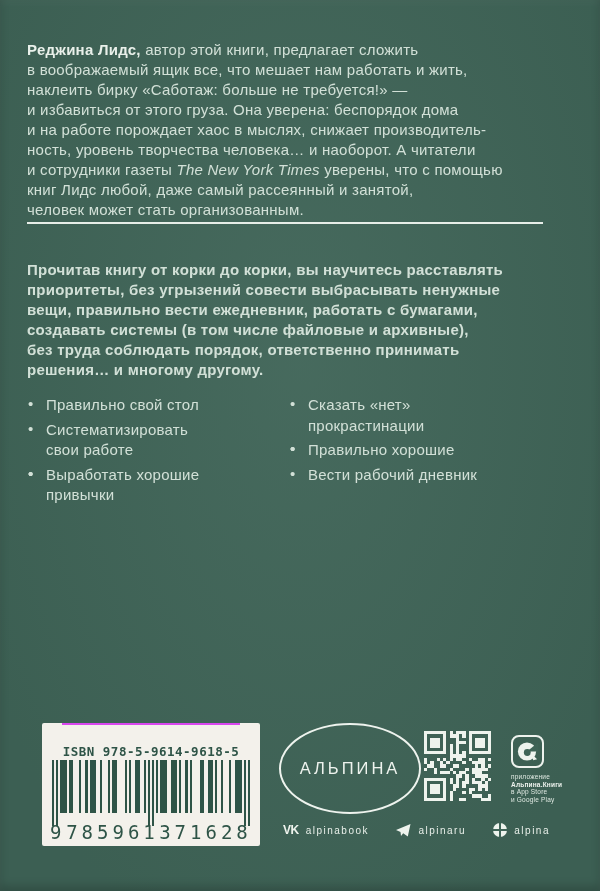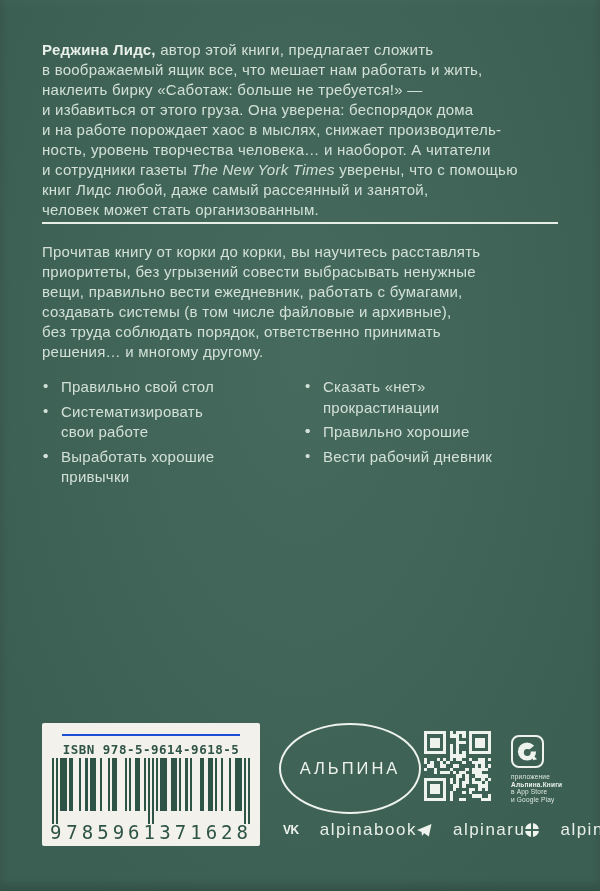--- a/index.html
+++ b/index.html
@@ -6,59 +6,59 @@
   body{width:600px;height:891px;overflow:hidden;background:#2c473d;}
   .page{
     position:relative;width:600px;height:891px;
     background:
       radial-gradient(ellipse at 50% 40%, rgba(255,255,255,.04), rgba(0,0,0,.05) 85%),
       #3f6457;
     box-shadow: inset 0 -5px 10px rgba(0,0,0,.18), inset 0 3px 6px rgba(255,255,255,.04);
     font-family:"Liberation Sans","DejaVu Sans",sans-serif;
     color:#d2e0d7;
   }
-  .content{position:absolute;left:42px;top:40px;right:38px;}
+  .content{position:absolute;left:27px;top:40px;right:38px;}
   .intro, .summary{
     margin:0;font-size:15px;line-height:20px;letter-spacing:.25px;
     white-space:pre-line;color:#d2e0d7;
   }
   .intro b{font-weight:700;color:#e9f0ea;}
   .intro i{font-style:italic;}
   .divider{border:none;border-top:2px solid #e7eee8;margin:2px 0 0 0;width:516px;}
-  .summary{margin-top:18px;}
+  .summary{margin-top:36px;font-weight:bold;}
   .bullets{display:flex;margin-top:15px;}
   .bullets ul{list-style:none;margin:0;padding:0;}
   .col-left{width:262px;flex:0 0 262px;}
   .col-right{flex:1;}
   .bullets li{
     position:relative;padding-left:19px;margin:0 0 4px 0;
     font-size:15px;line-height:20.5px;letter-spacing:.25px;white-space:pre-line;
   }
   .dot{position:absolute;left:1px;top:-1px;font-size:15px;color:#d2e0d7;}
 
   
   .barcode{
     position:absolute;left:42px;top:723px;width:218px;height:123px;
     background:#f3f1eb;border-radius:2px;
   }
   .isbn{
-    margin:11px auto 0;width:178px;text-align:center;
+    margin:0 auto 0;width:178px;text-align:center;
     font-family:"DejaVu Sans Mono","Liberation Mono",monospace;
     font-size:12.5px;font-weight:bold;letter-spacing:.5px;color:#2e5447;
-    border-top:2px solid #1d4ed8;padding-top:6px;
+    border-top:2px solid #d946ef;padding-top:19px;
   }
   #barcode-svg{display:block;margin:1px auto 0;shape-rendering:crispEdges;}
   #barcode-svg rect{fill:#2e5447;}
   .bdigits{
     position:absolute;left:8px;right:8px;bottom:3px;display:flex;align-items:flex-end;
     font-family:"DejaVu Sans Mono","Liberation Mono",monospace;
     font-size:19px;color:#2e5447;
   }
   .bdigits .d0{flex:0 0 16px;}
-  .bdigits .d1,.bdigits .d2{flex:1;text-align:right;letter-spacing:4px;}
+  .bdigits .d1,.bdigits .d2{flex:1;text-align:center;letter-spacing:4px;}
 
   .oval{
     position:absolute;left:279px;top:723px;width:138px;height:87px;
     border:2.5px solid #eef3ee;border-radius:50%;
     display:flex;flex-direction:column;align-items:center;justify-content:center;
     color:#eef3ee;
     text-align:right;
   }
   .oval div{font-size:16.5px;letter-spacing:3px;line-height:23px;font-weight:500;}
 
@@ -70,22 +70,22 @@
     width:29px;height:29px;border:2px solid #eef3ee;border-radius:8px;
     display:flex;align-items:center;justify-content:center;
   }
   .appcap{margin-top:5px;font-size:6.5px;line-height:7.5px;color:#dfe9e2;letter-spacing:.2px;}
   .appcap .b{font-weight:700;color:#eef3ee;}
 
   .social{
     position:absolute;left:283px;top:822px;right:50px;height:16px;
     display:flex;justify-content:space-between;align-items:center;
   }
-  .sitem{display:flex;align-items:center;gap:21px;}
-  .slabel{font-size:17px;letter-spacing:1.5px;color:#e8efe9;font-weight:500;}
+  .sitem{display:flex;align-items:center;gap:7px;}
+  .slabel{font-size:10px;letter-spacing:1.5px;color:#e8efe9;font-weight:500;}
   .vkword{font-weight:800;font-size:12px;letter-spacing:-.5px;color:#eef3ed;font-style:normal;}
 </style>
 </head>
 <body>
 
 <div class="page">
   <div class="content">
 
     <p class="intro"><b>Реджина Лидс,</b><span> автор этой книги, предлагает сложить
 в воображаемый ящик все, что мешает нам работать и жить,

